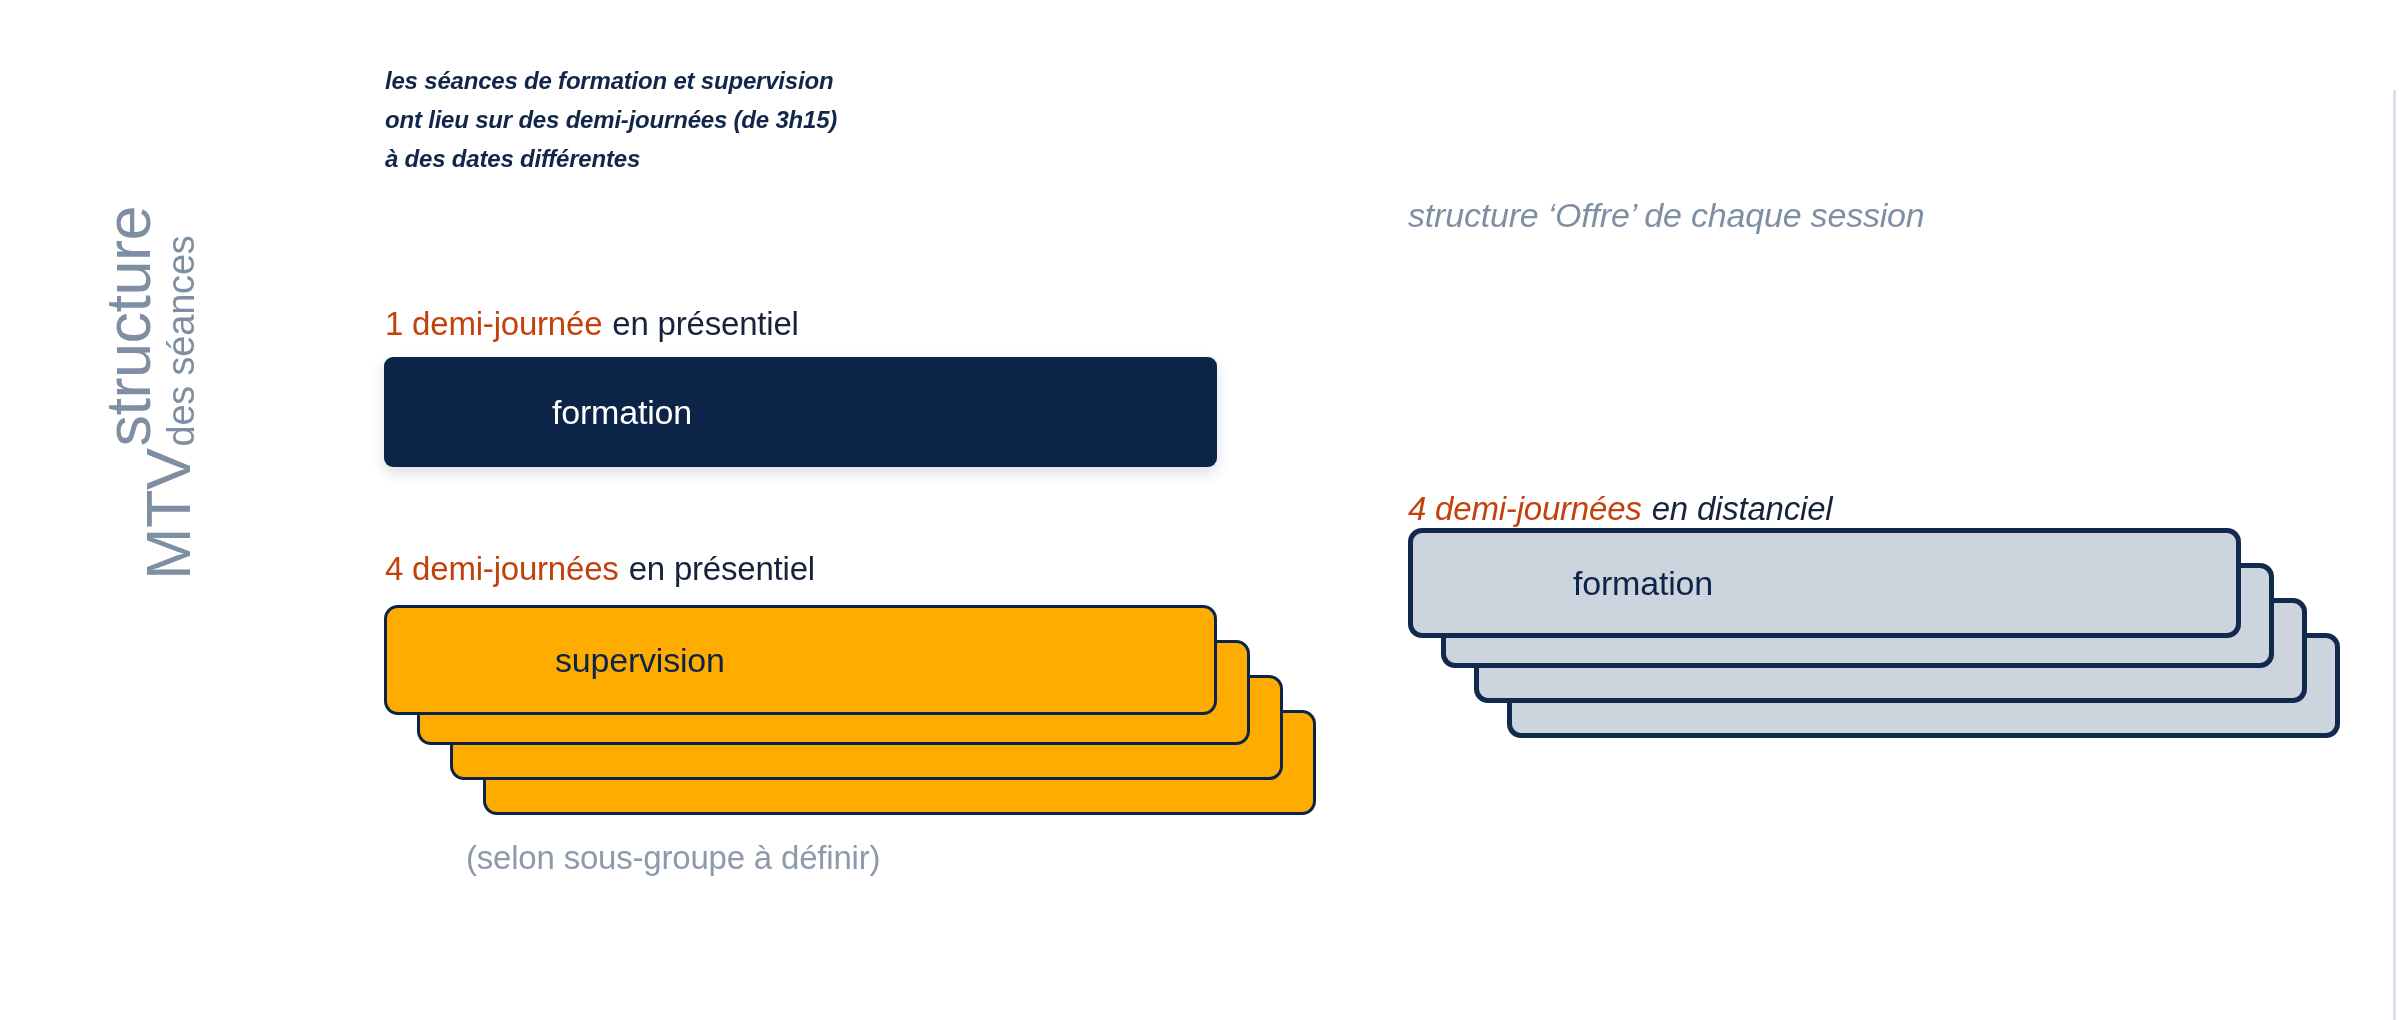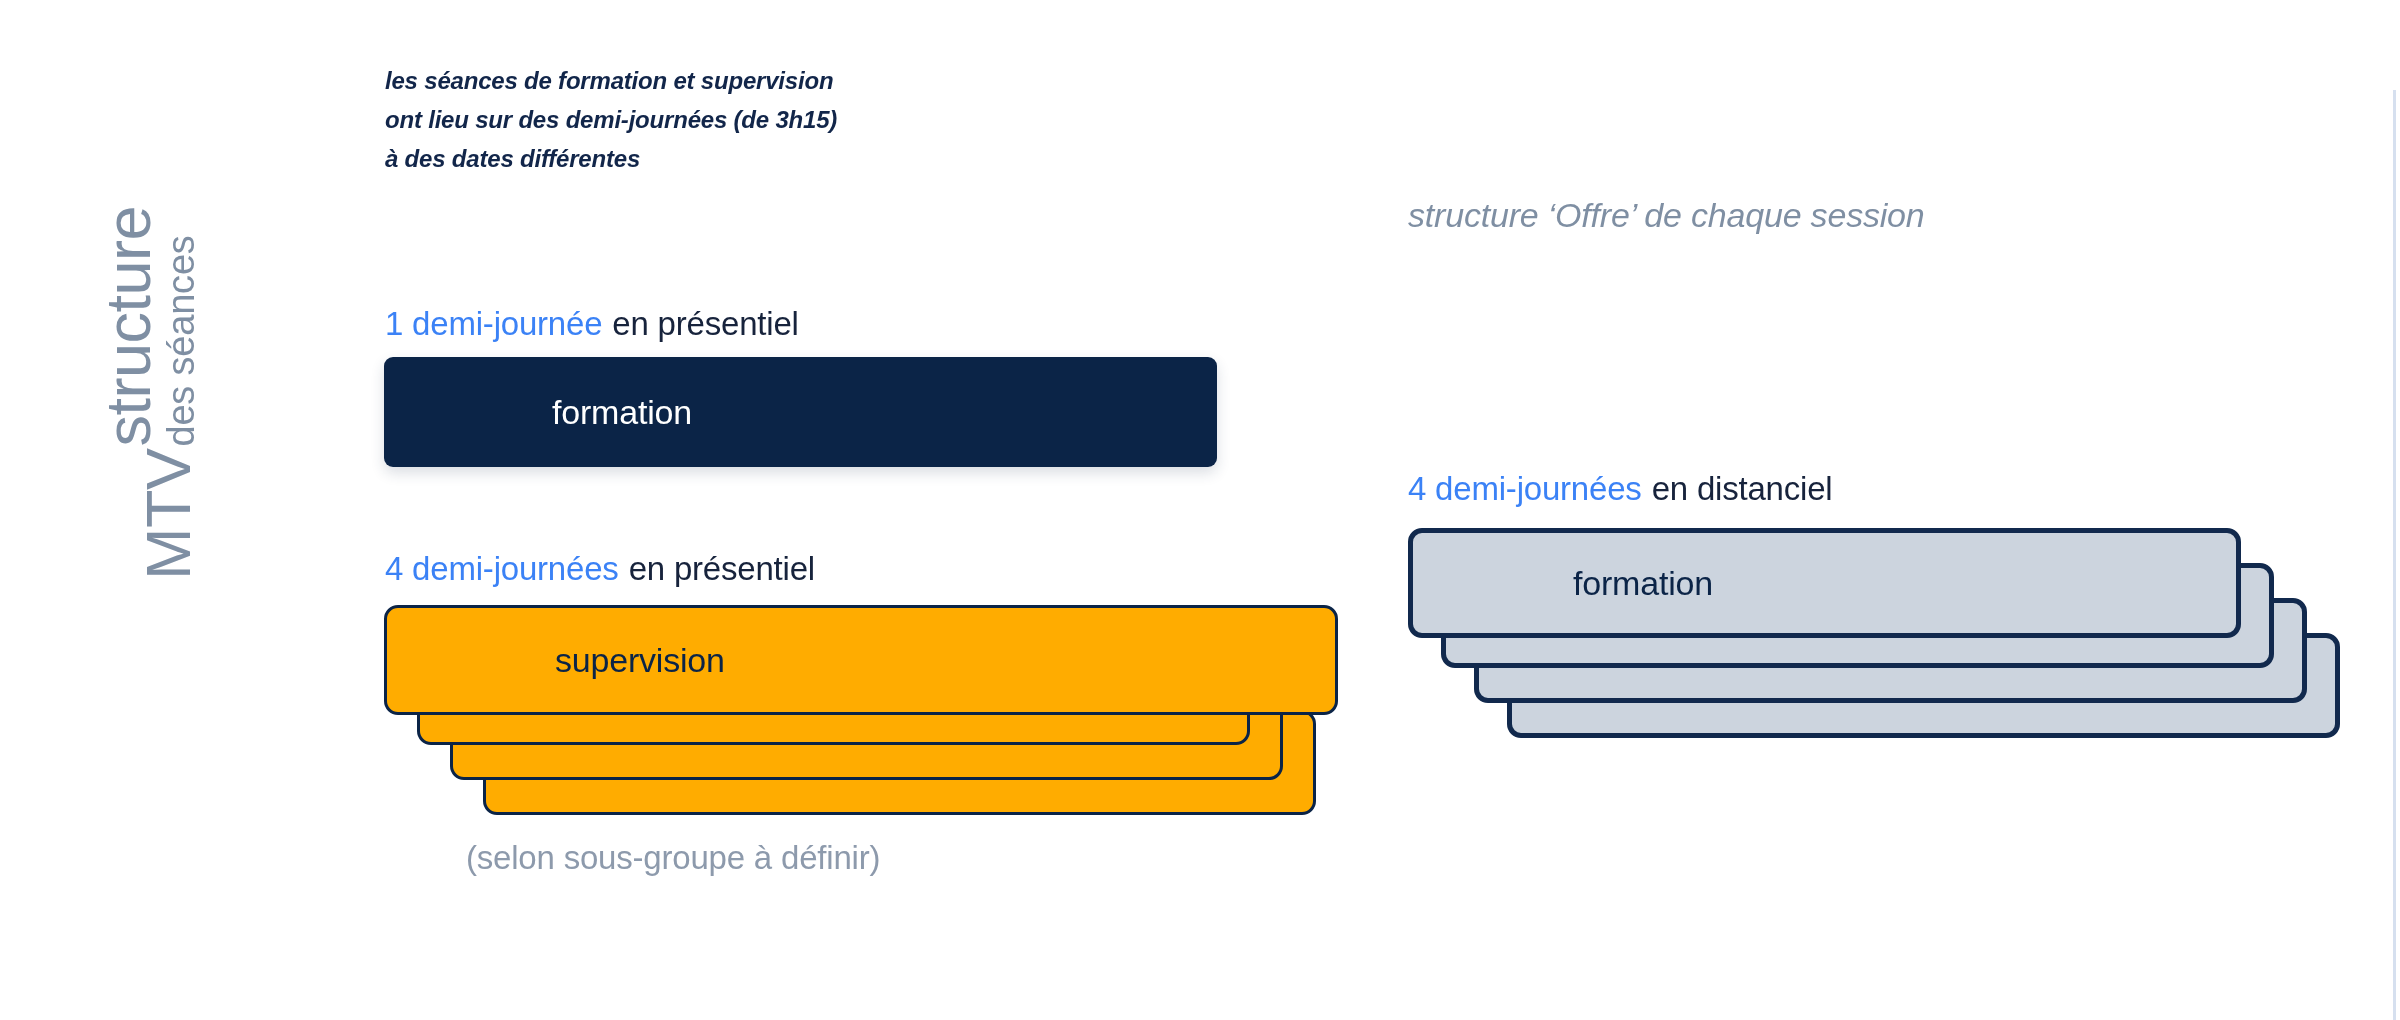--- a/index.html
+++ b/index.html
@@ -98,21 +98,21 @@
     letter-spacing: -0.2px;
   }
 
   
   .caption {
     position: absolute;
     font-size: 33px;
     white-space: nowrap;
     letter-spacing: -0.2px;
   }
-  .caption .count { color: #3b82f6; text-align: center; }
+  .caption .count { color: #c2410c; text-align: center; }
   .caption .mode  { color: #17233c; margin-left: 10px; }
 
   
   .card-dark {
     position: absolute;
     background: #0b2447;
     border-radius: 9px;
     box-shadow: 0 6px 14px rgba(30,50,80,0.16);
     display: flex;
     align-items: center;
@@ -195,26 +195,26 @@
     <span class="card-text">formation</span>
   </div>
 
   <div class="caption" style="left:385px; top:550px;">
     <span class="count">4 demi-journées</span><span class="mode">en présentiel</span>
   </div>
   <div class="stack-wrap" style="left:384px; top:605px; width:950px; height:220px;">
     <div class="stack-card orange" style="left:99px; top:105px; width:833px; height:105px; z-index:1;"></div>
     <div class="stack-card orange" style="left:66px; top:70px; width:833px; height:105px; z-index:2;"></div>
     <div class="stack-card orange" style="left:33px; top:35px; width:833px; height:105px; z-index:3;"></div>
-    <div class="stack-card orange" style="left:0px; top:0px; width:954px; height:110px; z-index:4;">
+    <div class="stack-card orange" style="left:0px; top:0px; width:833px; height:110px; z-index:4;">
       <span class="card-text">supervision</span>
     </div>
   </div>
 
-  <div class="caption" style="left:1408px; top:470px;">
+  <div class="caption" style="left:1408px; top:490px;font-style:italic;">
     <span class="count">4 demi-journées</span><span class="mode">en distanciel</span>
   </div>
   <div class="stack-wrap" style="left:1408px; top:528px; width:950px; height:220px;">
     <div class="stack-card grey" style="left:99px; top:105px; width:833px; height:105px; z-index:1;"></div>
     <div class="stack-card grey" style="left:66px; top:70px; width:833px; height:105px; z-index:2;"></div>
     <div class="stack-card grey" style="left:33px; top:35px; width:833px; height:105px; z-index:3;"></div>
     <div class="stack-card grey" style="left:0px; top:0px; width:833px; height:110px; z-index:4;">
       <span class="card-text">formation</span>
     </div>
   </div>

